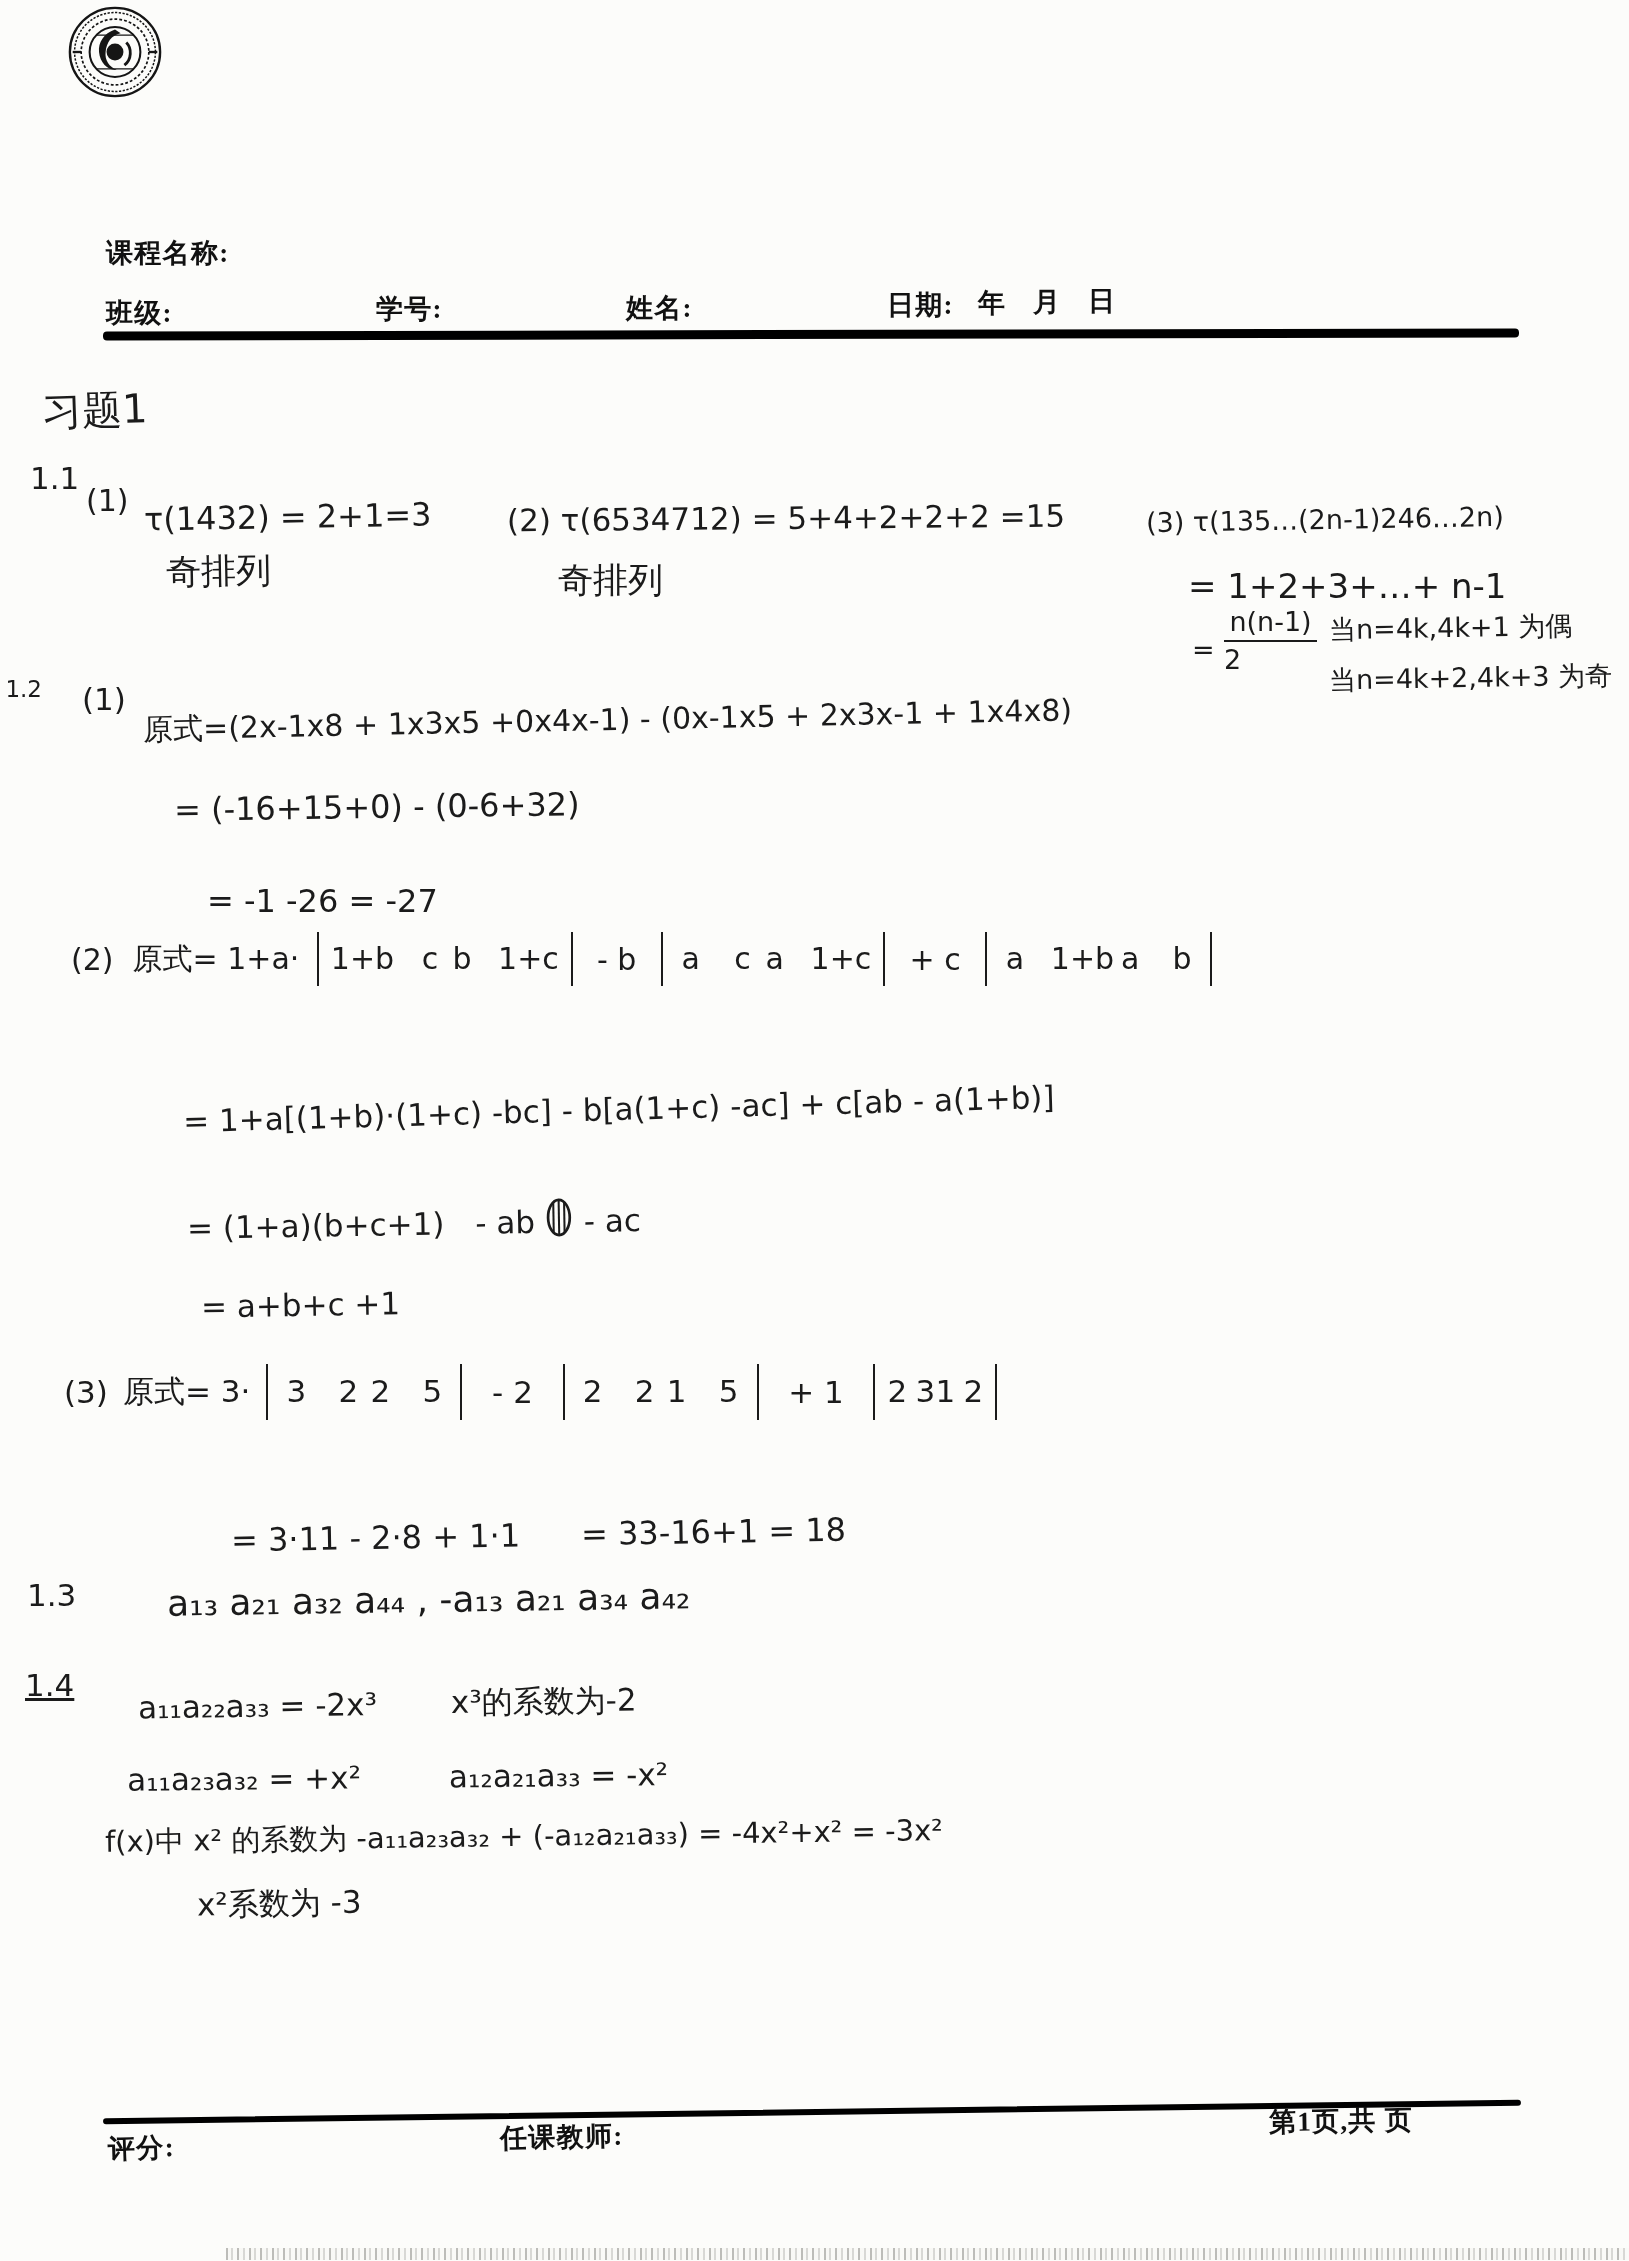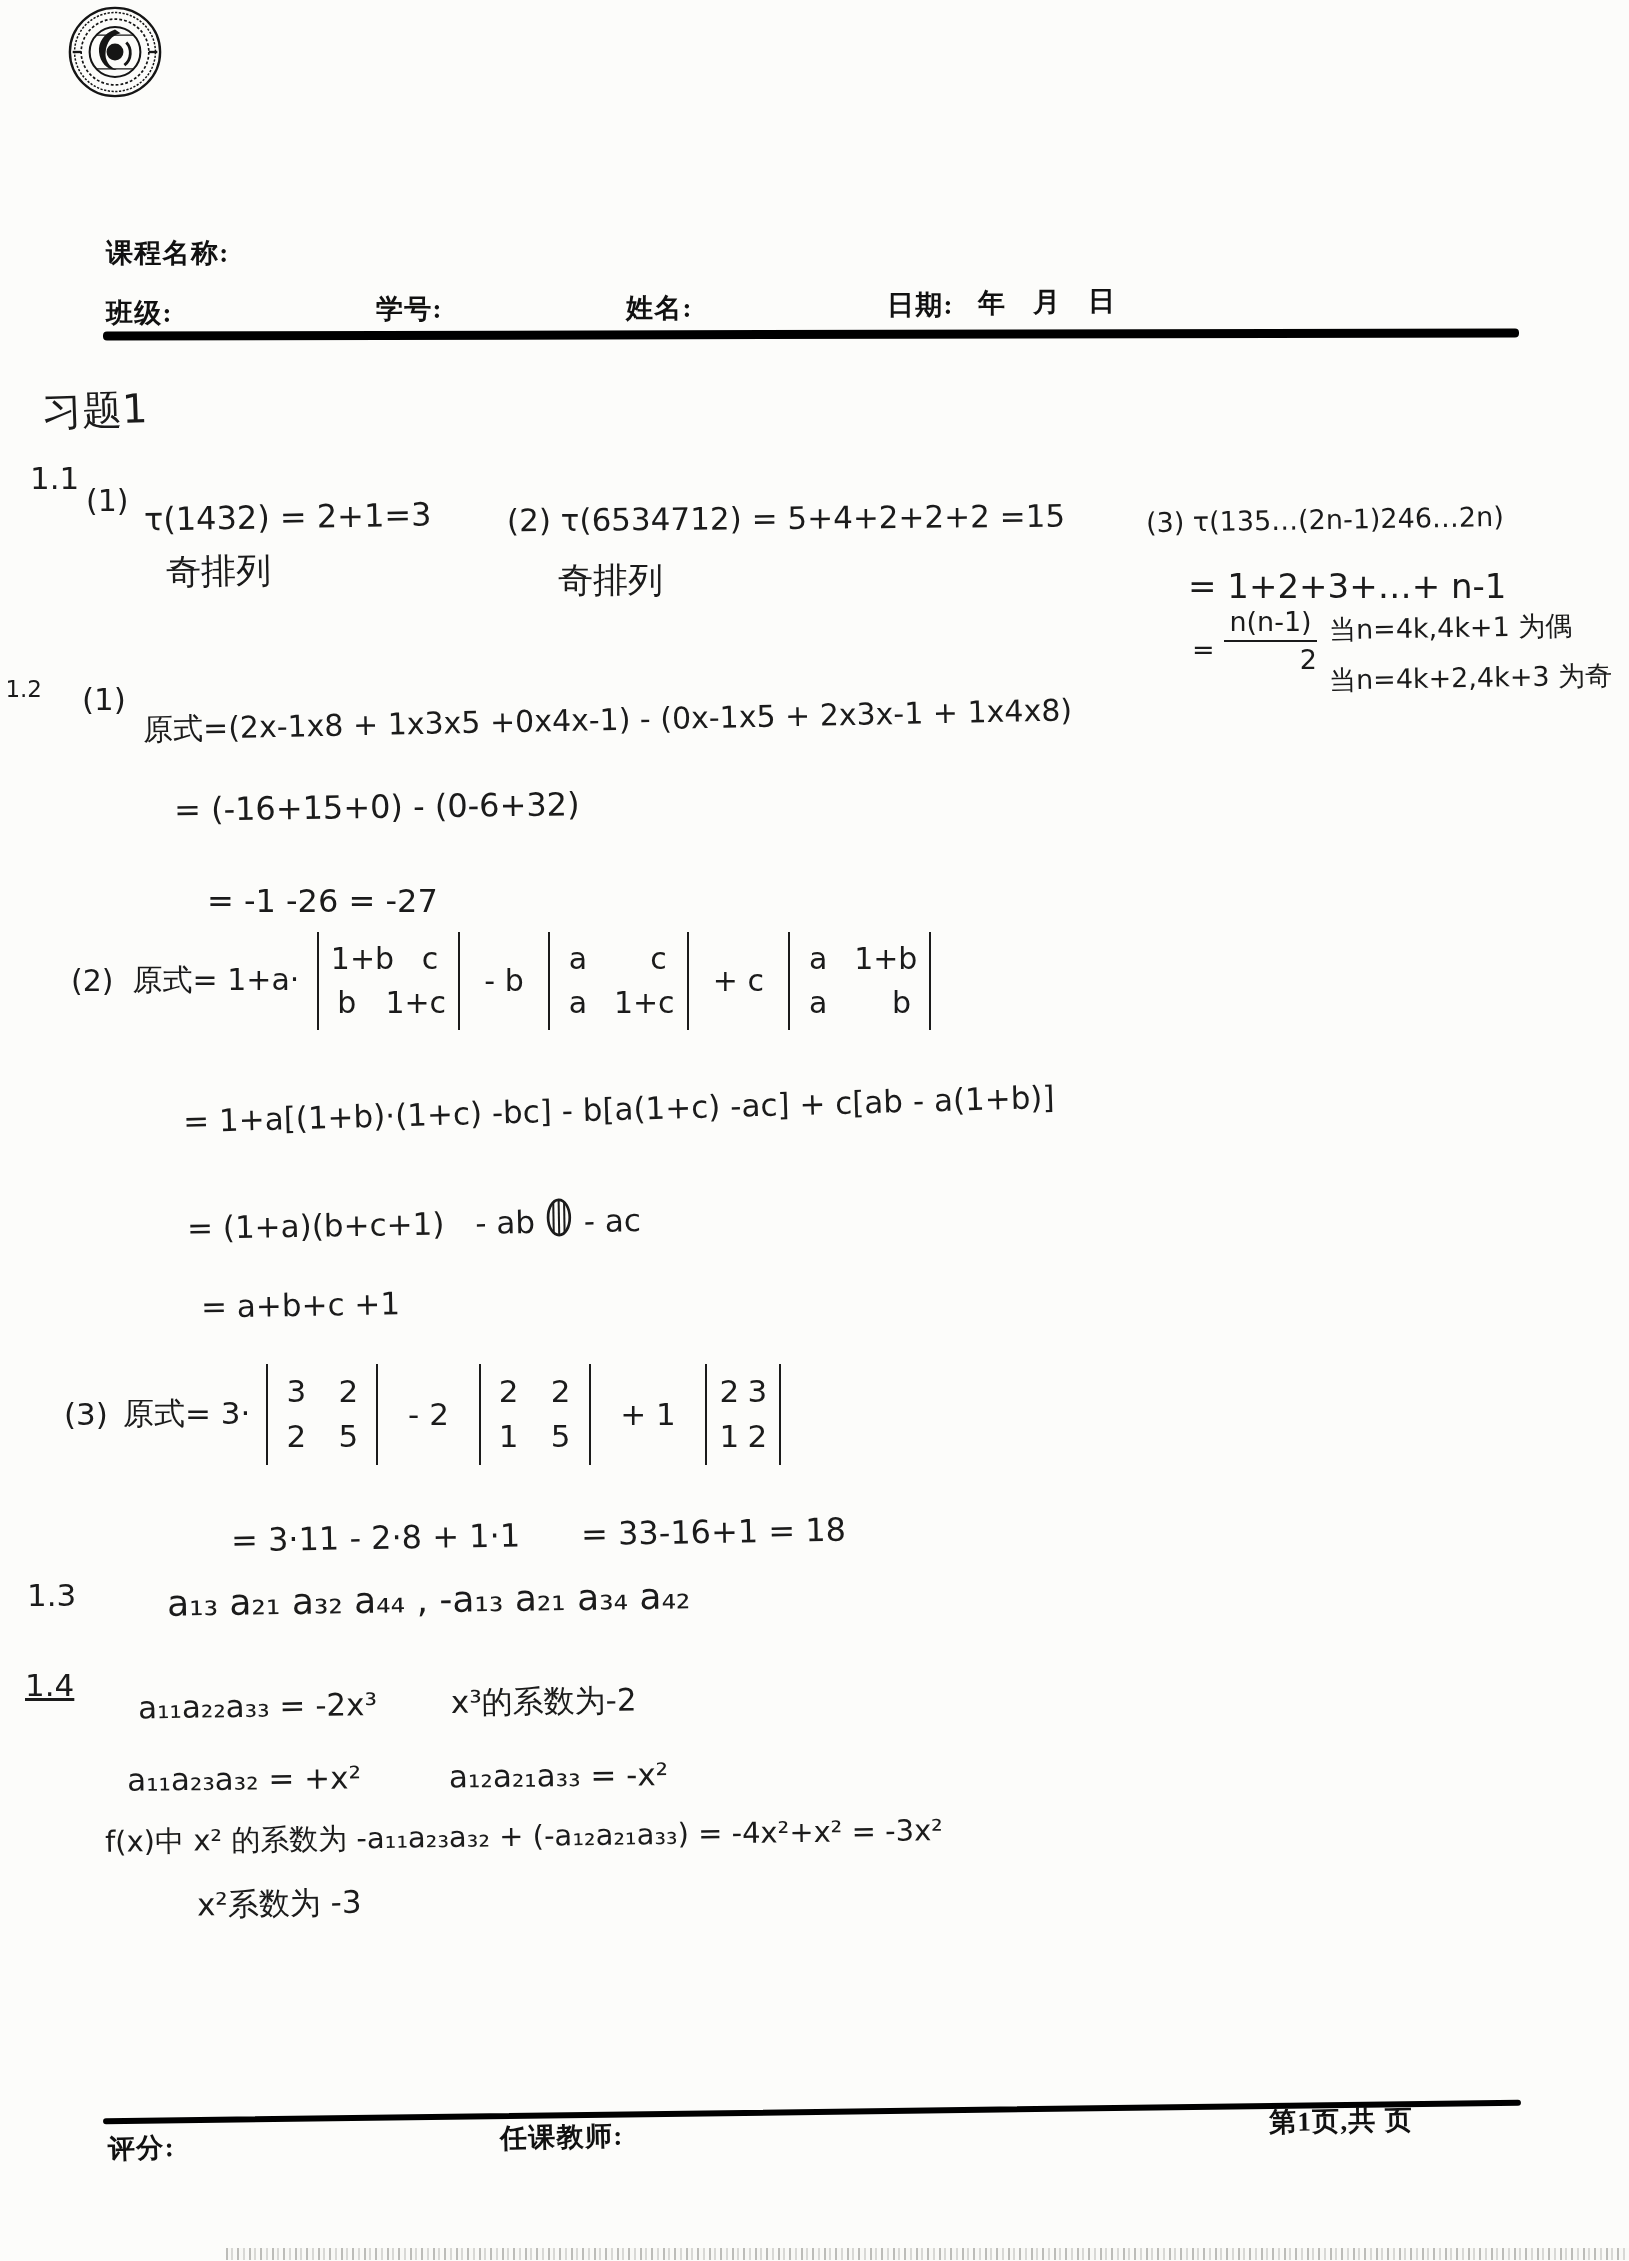--- a/index.html
+++ b/index.html
@@ -21,27 +21,27 @@
   }
   .flabel{font-size:27px;letter-spacing:1.3px;}
   .divider{
     position:absolute;background:#000;border-radius:4px;
   }
   .group{
     position:absolute;display:flex;align-items:center;
     color:#1b1b1b;font-family:"DejaVu Sans",sans-serif;white-space:nowrap;
   }
   .det{
-    display:inline-flex;flex-direction:column;justify-content:center;
+    display:inline-flex;flex-direction:row;justify-content:center;
     border-left:2.7px solid #1b1b1b;border-right:2.7px solid #1b1b1b;
     padding:5.4px 12px;margin:0 6.7px;
   }
   .drow{display:flex;justify-content:space-between;gap:20px;line-height:1.45;}
   .drow span{min-width:32px;text-align:center;}
-  .frac{display:inline-flex;flex-direction:column;text-align:right;vertical-align:middle;}
+  .frac{display:inline-flex;flex-direction:column;text-align:left;vertical-align:middle;}
   .frac .num{border-bottom:2.7px solid #1b1b1b;padding:0 5.4px 2.7px 5.4px;}
   .frac .den{padding-top:2.7px;}
   .scribble{display:inline-block;margin:0 9.4px;}
   .smudge{
     position:absolute;left:226px;top:2248px;width:1403px;height:11.5px;
     background:repeating-linear-gradient(90deg,
       rgba(70,70,62,.35) 0 2px, rgba(210,210,200,.08) 2px 5.4px,
       rgba(90,90,80,.22) 5.4px 7.4px, rgba(220,220,210,.05) 7.4px 11.5px);
     filter:blur(0.7px);
   }

